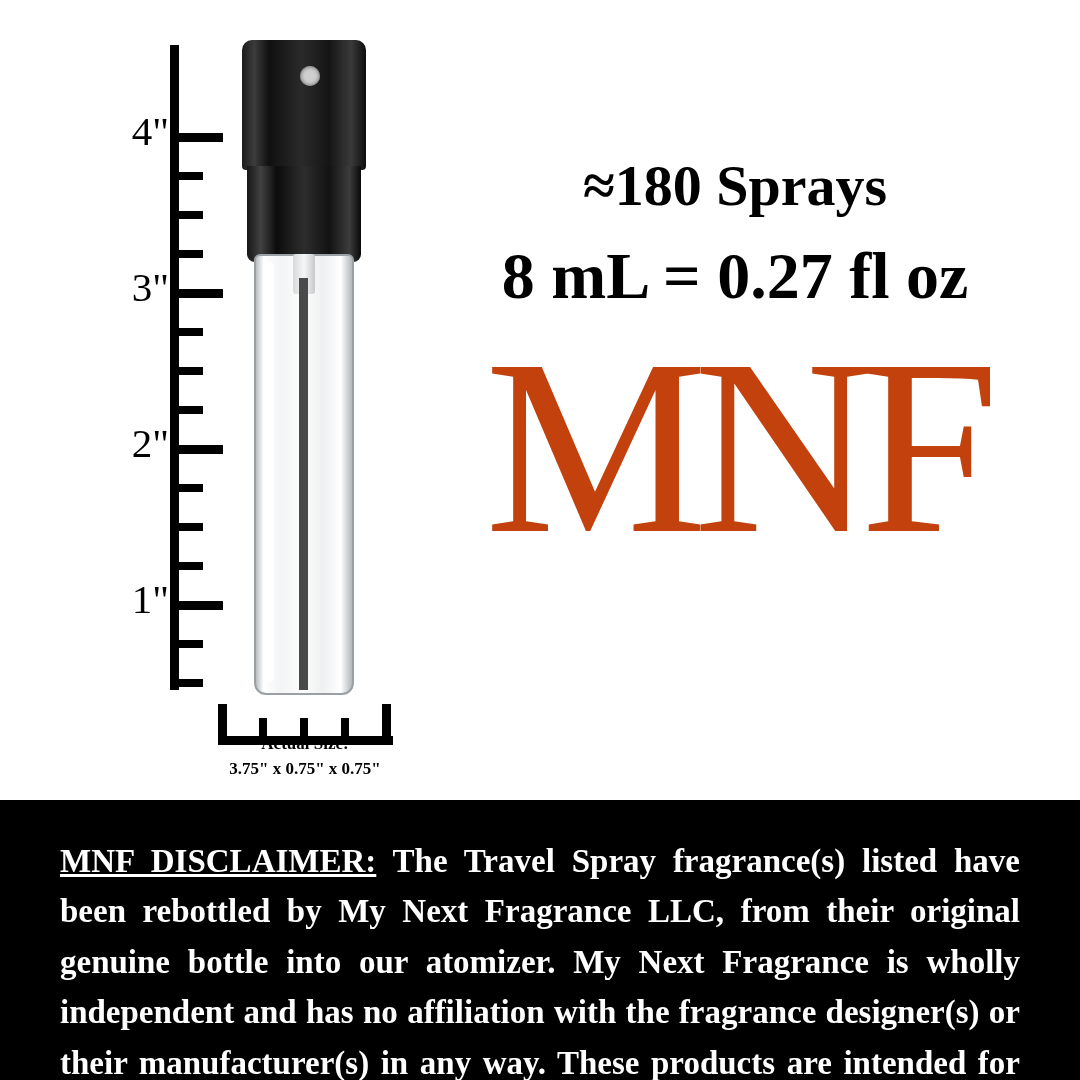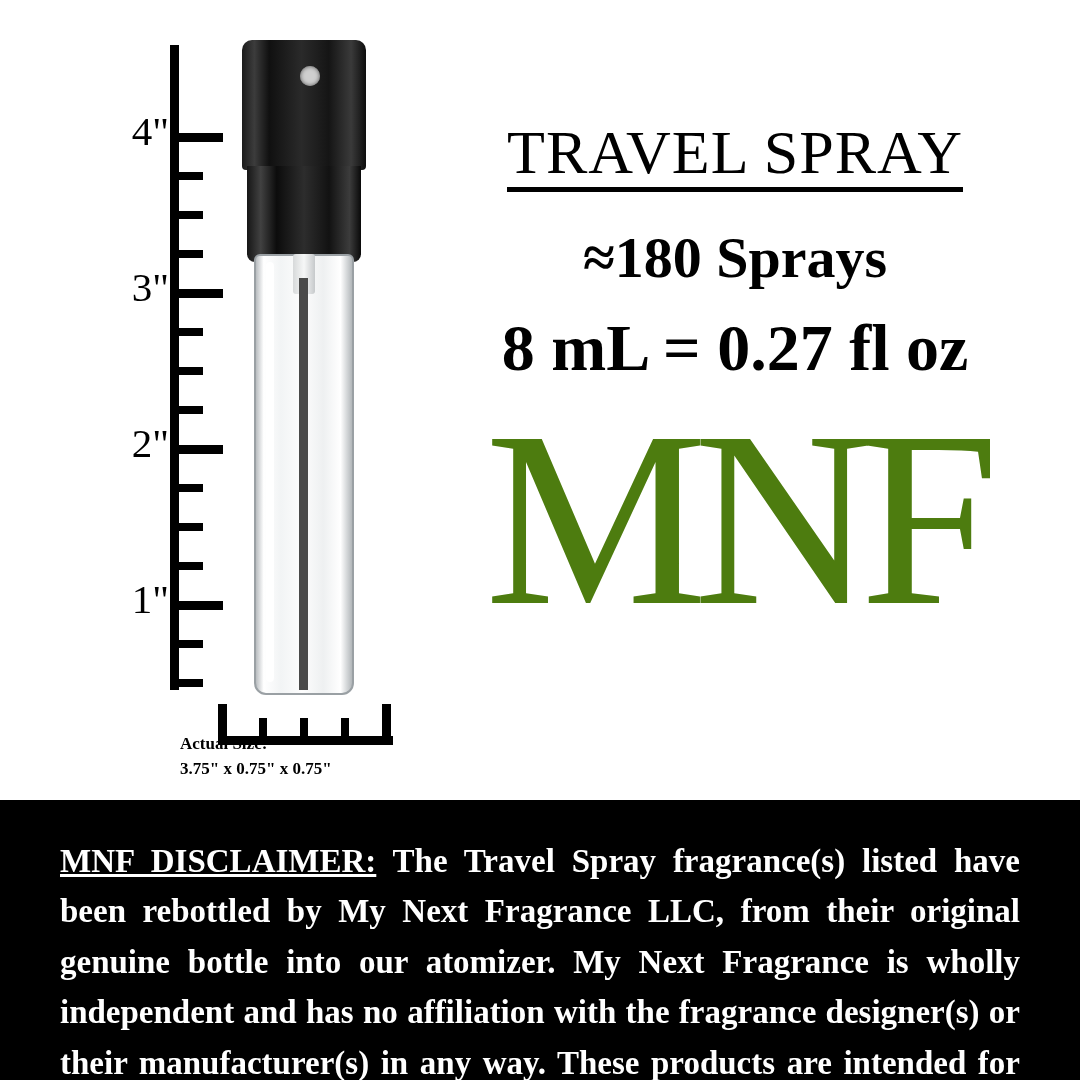--- a/index.html
+++ b/index.html
@@ -88,21 +88,21 @@
     background: #000;
   }
   .htick.major { height: 32px; width: 9px; }
   .htick.minor { height: 18px; }
 
   #size-caption {
     position: absolute;
     left: 180px;
     top: 732px;
     width: 250px;
-    text-align: left;
+    text-align: center;
     font-family: "Liberation Serif", serif;
     font-weight: bold;
     font-size: 17px;
     line-height: 1.45;
     color: #000;
   }
 
   
   #bottle {
     position: absolute;
@@ -218,21 +218,21 @@
     font-size: 66px;
     line-height: 1.1;
   }
   #logo {
     margin-top: 22px;
     font-family: "Liberation Serif", serif;
     font-size: 250px;
     font-weight: normal;
     line-height: 0.9;
     letter-spacing: -14px;
-    color: #4d7c0f;
+    color: #c2410c;
   }
 
   
   #disclaimer {
     position: absolute;
     left: 0;
     top: 800px;
     width: 1080px;
     height: 280px;
     background: #000000;
@@ -309,21 +309,20 @@
       <div class="htick minor" style="left:123px;"></div>
       <div class="htick major" style="left:164px;"></div>
     </div>
 
     <div id="size-caption">
       <div>Actual Size:</div>
       <div>3.75" x 0.75" x 0.75"</div>
     </div>
 
     <div id="info">
-      <div id="title">TRAVEL SPRAY</div>
       <div id="sprays">≈180 Sprays</div>
       <div id="volume">8 mL = 0.27 fl oz</div>
       <div id="logo">MNF</div>
     </div>
 
   </div>
 
   <div id="disclaimer">
     <p><span class="dis-label">MNF DISCLAIMER:</span><span> The Travel Spray fragrance(s) listed have been rebottled by My Next Fragrance LLC, from their original genuine bottle into our atomizer. My Next Fragrance is wholly independent and has no affiliation with the fragrance designer(s) or their manufacturer(s) in any way. These products are intended for personal use only.</span></p>
   </div>

